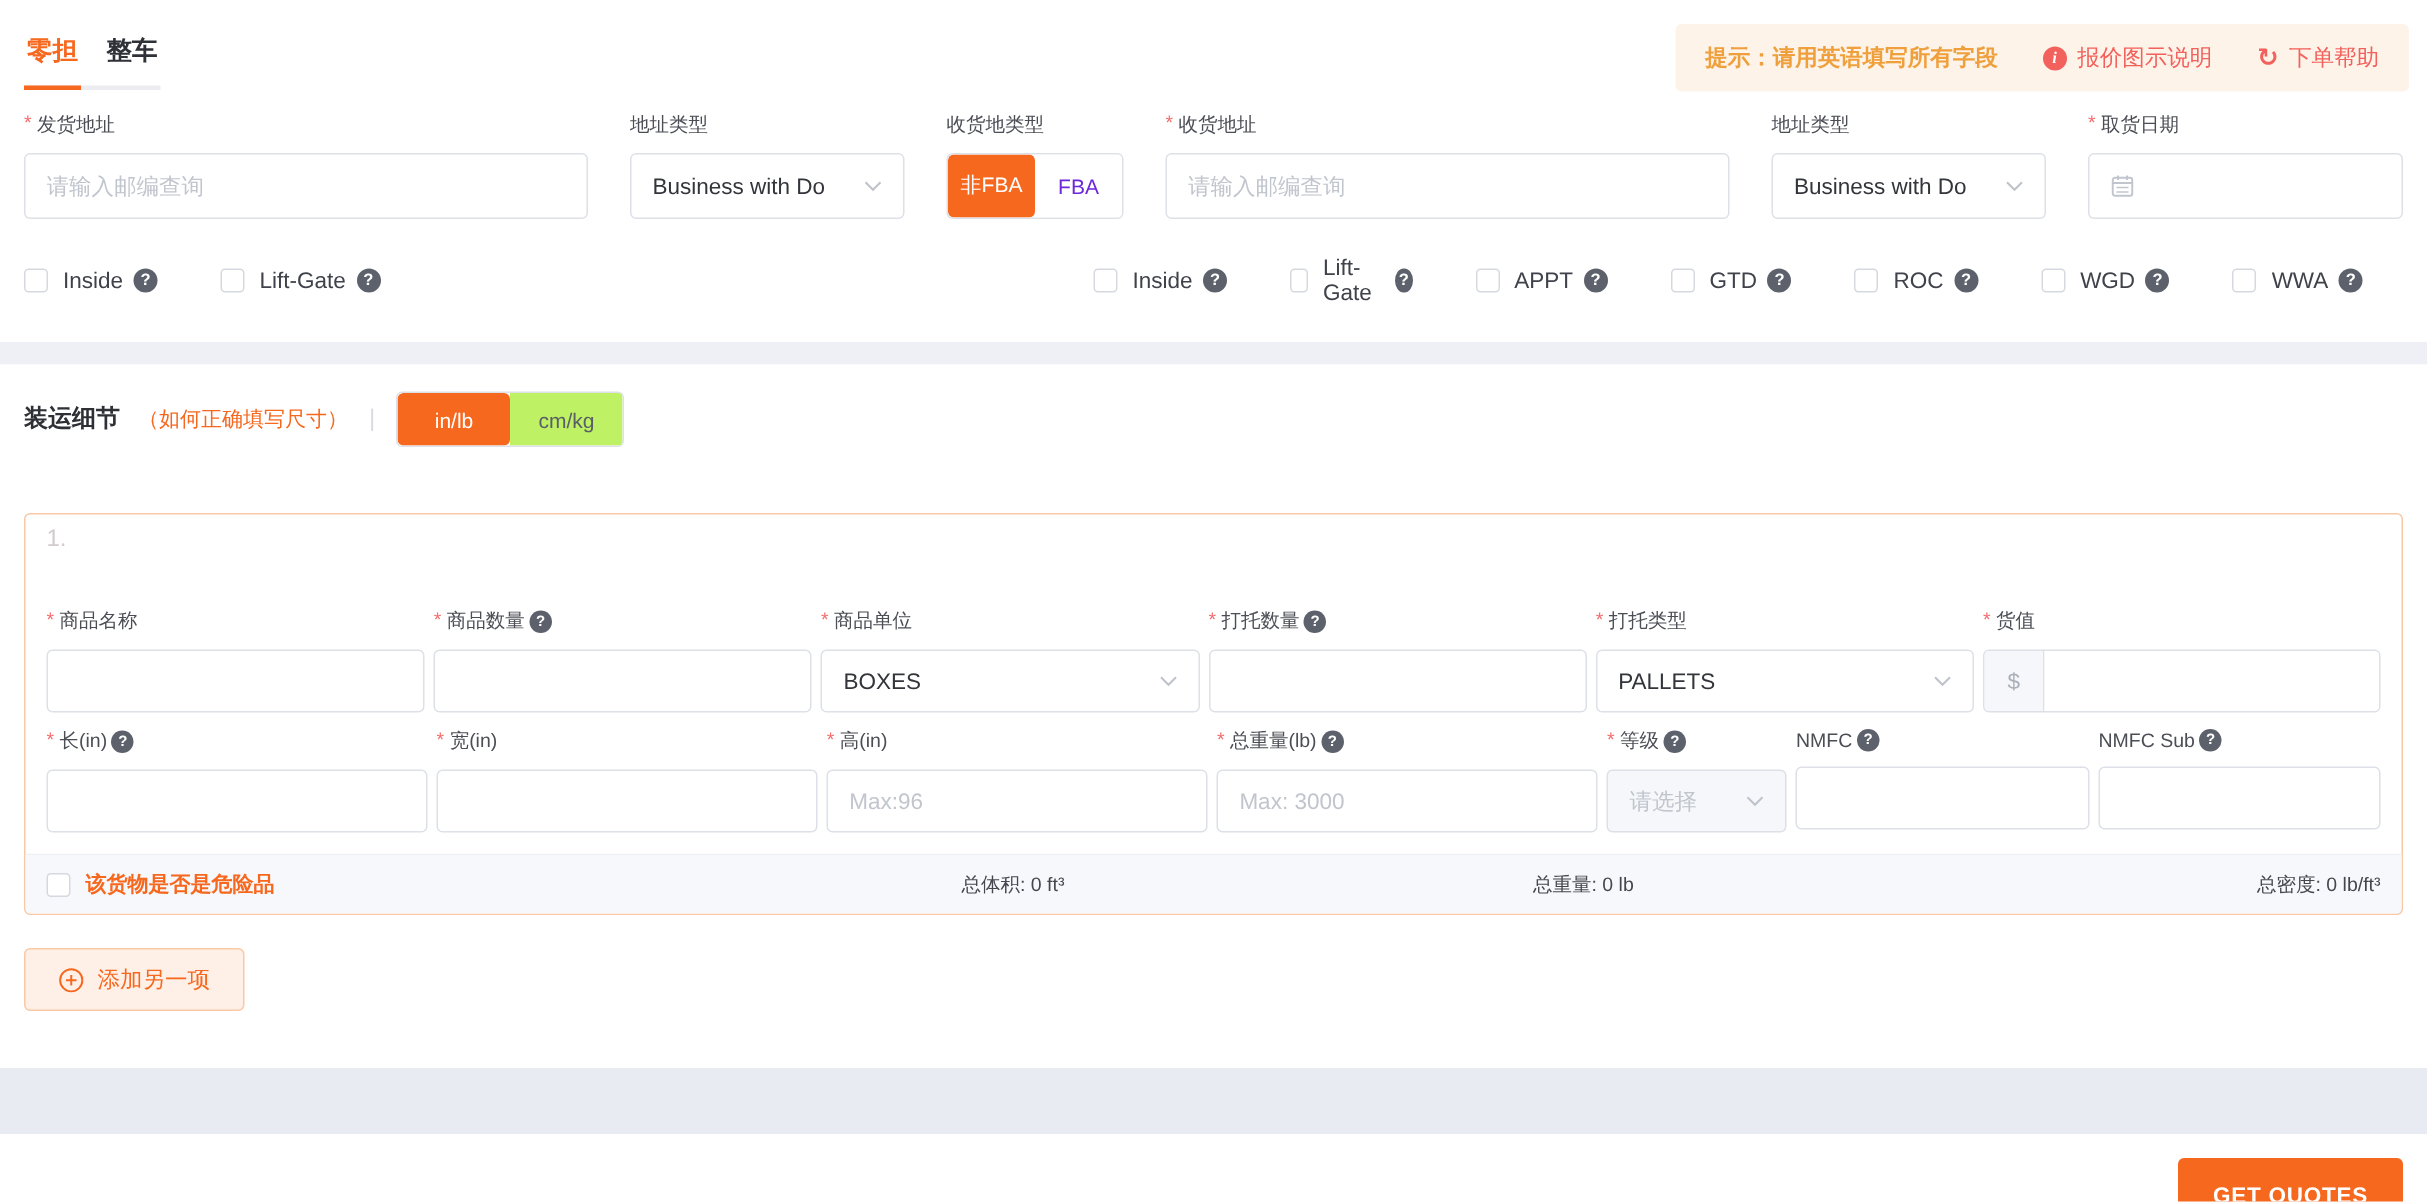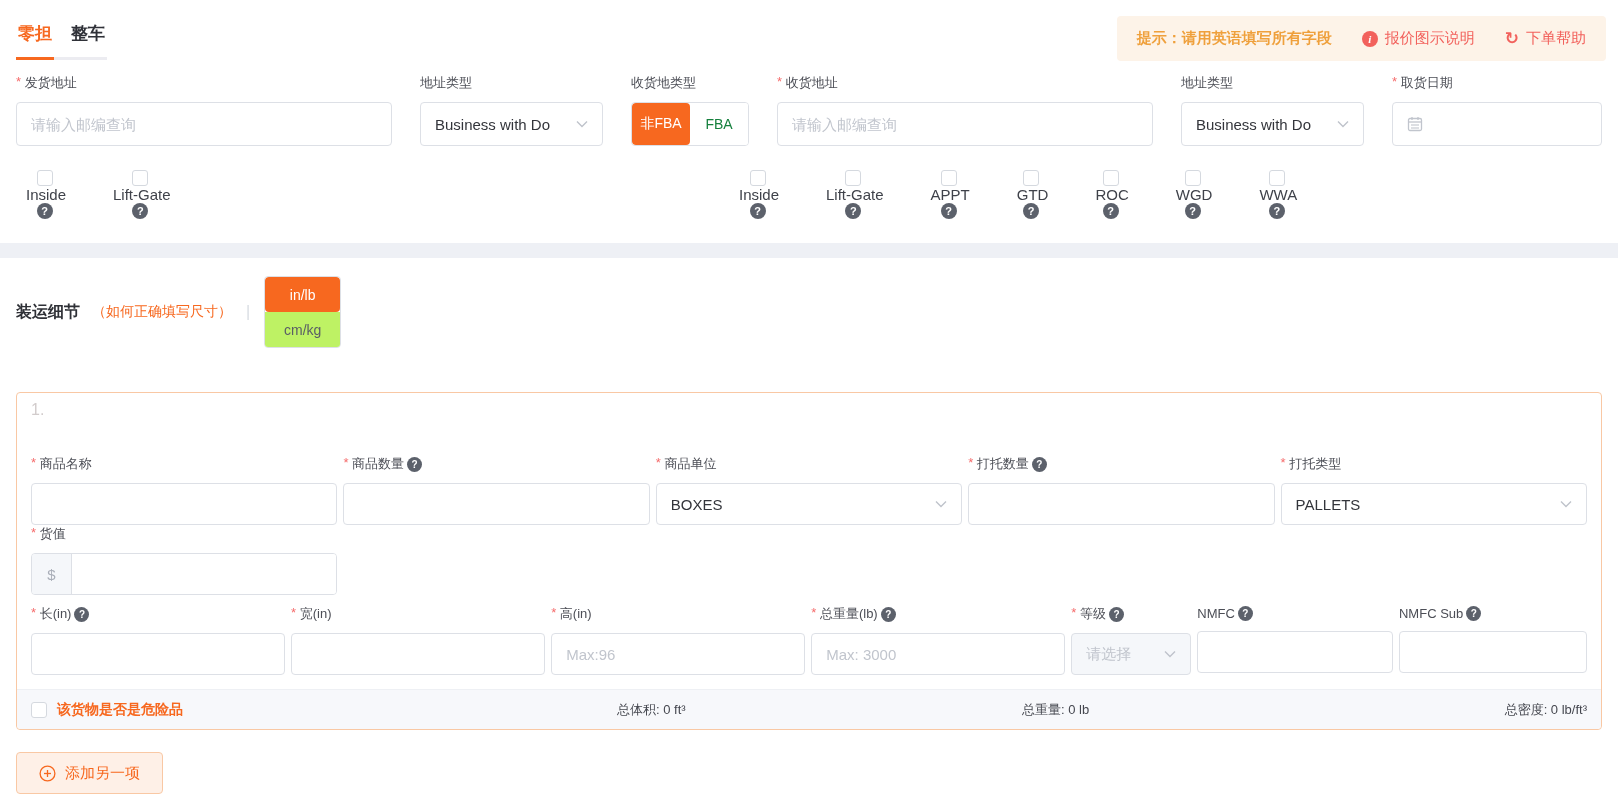--- a/index.html
+++ b/index.html
@@ -45,67 +45,67 @@
   input.text-input { outline: none; }
   input.text-input::placeholder { color: #C1C5CD; }
   .select-box { justify-content: space-between; cursor: pointer; }
   .select-box .sel-val { white-space: nowrap; overflow: hidden; }
   .chev { flex: 0 0 auto; margin-left: 6px; color: #BFC3CB; }
   .date-box { gap: 10px; cursor: pointer; }
   .cal-icon { color: #C1C5CD; }
 
   .fba-toggle { display: flex; height: 44px; border: 1px solid #DDE0E6; border-radius: 4px; overflow: hidden; }
   .fba-btn { flex: 1 1 50%; display: flex; align-items: center; justify-content: center;
-    font-size: 14px; color: #15803d; background: #fff; cursor: pointer; }
+    font-size: 14px; color: #6d28d9; background: #fff; cursor: pointer; }
   .fba-btn.active { background: #F7681F; color: #fff; border-radius: 4px; }
 
   .options-row { display: flex; margin-top: 24px; padding-bottom: 24px; }
   .opts-left { flex: 0 0 713px; display: flex; align-items: center; }
   .opts-right { flex: 1; display: flex; align-items: center; }
-  .chk { display: inline-flex; align-items: center; margin-right: 30px; cursor: pointer; flex-direction: column; }
+  .chk { display: inline-flex; align-items: center; margin-right: 42px; cursor: pointer; }
   .chk-box { width: 16px; height: 16px; border: 1px solid #D5D9DF; border-radius: 3px; background: #fff; }
   .chk-label { font-size: 15px; color: #3F424A; margin: 0 7px 0 10px; }
   .q-icon { width: 16px; height: 16px; border-radius: 50%; background: #5C616B; color: #fff;
     font-size: 11px; font-weight: 700; display: inline-flex; align-items: center; justify-content: center; cursor: pointer; }
   .q-icon.sm { width: 15px; height: 15px; font-size: 10px; margin-left: 3px; vertical-align: middle; }
 
   
   .gray-gap { height: 15px; background: #EEF0F5; }
   .gray-band { height: 44px; background: #E9EBF2; }
 
   
   .ship-panel { background: #fff; padding: 18px 16px 38px 16px; }
   .ship-header { display: flex; align-items: center; gap: 12px; }
   .ship-title { font-size: 16px; font-weight: 700; color: #2E3036; }
   .ship-sub { font-size: 14px; color: #F7681F; cursor: pointer; }
   .v-divider { color: #D8DCE2; font-size: 16px; margin: 0 2px; }
-  .unit-toggle { display: flex; border: 1px solid #DDE0E6; border-radius: 4px; overflow: hidden; flex-direction: column; }
+  .unit-toggle { display: flex; border: 1px solid #DDE0E6; border-radius: 4px; overflow: hidden; }
   .unit-btn { width: 75px; height: 35px; display: flex; align-items: center; justify-content: center;
     font-size: 14px; color: #5A5E66; background: #bef264; cursor: pointer; }
   .unit-btn.active { background: #F7681F; color: #fff; border-radius: 4px; }
 
   .item-card { margin-top: 44px; border: 1px solid #F9C8A4; border-radius: 4px; background: #fff; }
   .card-body { padding: 6px 14px 14px 14px; }
   .item-index { font-size: 16px; color: #D2CCCC; margin: 2px 0 4px; }
   .grid-row { display: grid; gap: 0 6px; margin-top: 10px; }
-  .row1 { grid-template-columns: repeat(5, 1fr); margin-top: 36px; }
+  .row1 { grid-template-columns: repeat(6, 1fr); margin-top: 36px; }
   .row2 { grid-template-columns: 1fr 1fr 1fr 1fr 120px 0.77fr 0.74fr; }
   .grid-row .text-input, .grid-row .select-box { height: 42px; }
   .select-box.disabled { background: #F5F7FA; color: #C1C5CD; cursor: not-allowed; }
   .placeholder-val { color: #C1C5CD; }
   .money-wrap { display: flex; height: 42px; border: 1px solid #DDE0E6; border-radius: 4px; overflow: hidden; }
   .money-prefix { width: 40px; background: #F5F7FA; border-right: 1px solid #DDE0E6;
     display: flex; align-items: center; justify-content: center; color: #A9AEB8; font-size: 15px; }
   .money-wrap input { flex: 1; border: none; outline: none; font-size: 15px; padding: 0 12px; color: #33353B; }
 
   .summary-row { position: relative; height: 40px; background: #F7F8FB; border-top: 1px solid #EEF0F4;
     border-radius: 0 0 4px 4px; display: flex; align-items: center; padding: 0 14px; }
   .hazmat-label { color: #F7681F; font-weight: 700; font-size: 14px; margin-left: 10px; }
   .sum-val { position: absolute; font-size: 13px; color: #45474F; }
-  .sum-volume { left: 600px; }
+  .sum-volume { left: 624px; }
   .sum-weight { left: 1005px; }
   .sum-density { right: 14px; }
 
   .add-btn { margin-top: 22px; height: 42px; padding: 0 22px; background: #FEF0E7;
     border: 1px solid #F9C8A4; border-radius: 4px; color: #F7681F; font-size: 15px;
     display: inline-flex; align-items: center; gap: 9px; cursor: pointer;
     font-family: inherit; }
   .plus-icon { display: inline-flex; }
 
   

